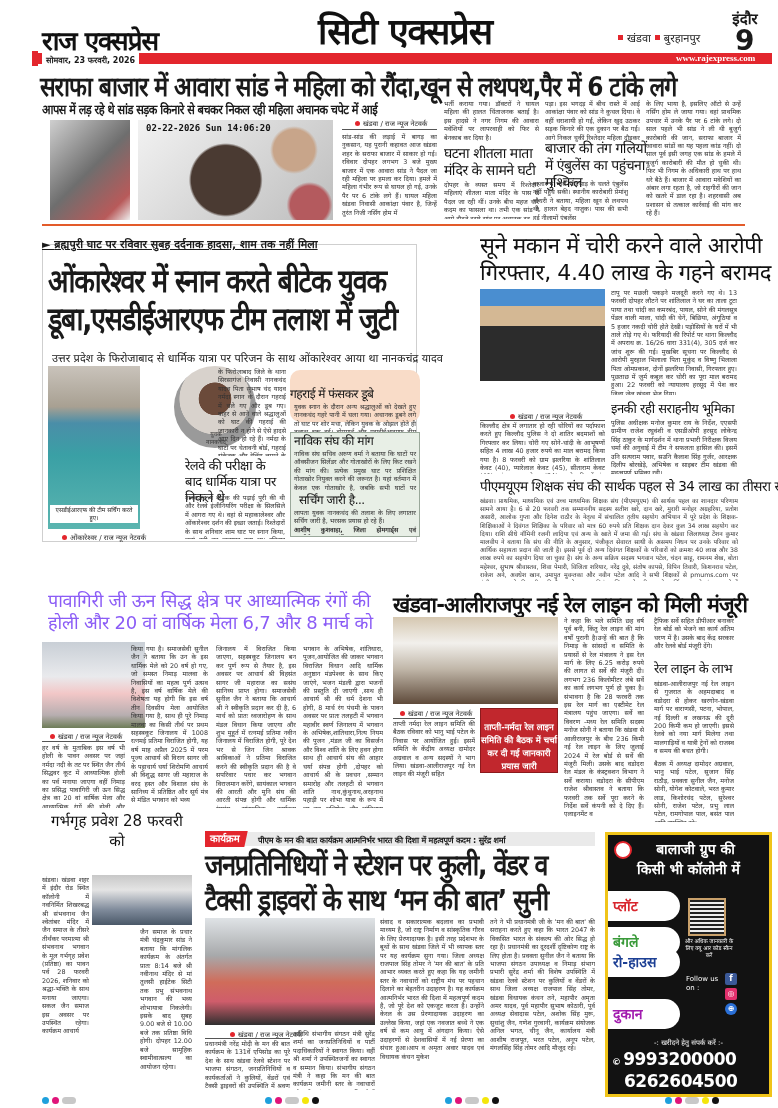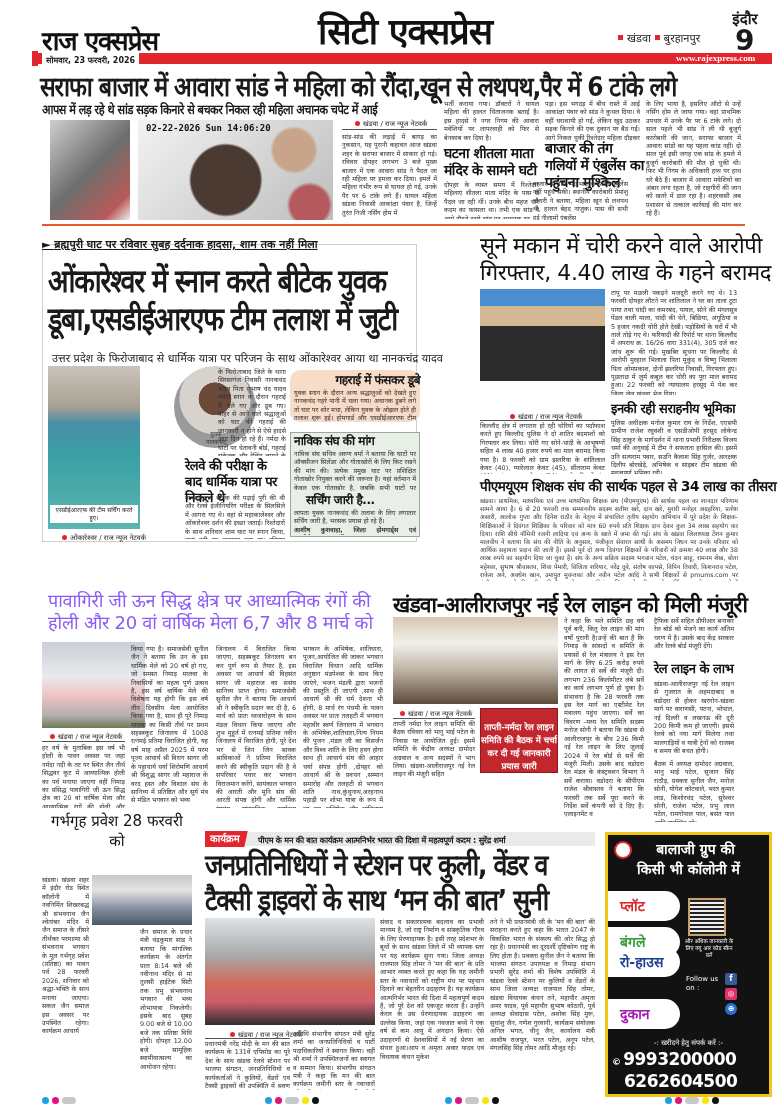--- a/index.html
+++ b/index.html
@@ -17,21 +17,21 @@
 .url{left:676px;top:53px;color:#fff;font-size:9px;font-weight:bold;font-family:"Liberation Serif",serif}
 .h1{left:40px;top:67px;font-size:27px;font-weight:bold;letter-spacing:-1.3px;white-space:nowrap;transform:scaleX(0.86);transform-origin:left}
 .sub1{left:42px;top:100px;font-size:13px;font-weight:bold;letter-spacing:-0.6px;white-space:nowrap;transform:scaleX(0.86);transform-origin:left}
 .photo{background:#888;overflow:hidden}
 .cctv1{left:50px;top:120px;width:80px;height:100px;background:linear-gradient(135deg,#cfcfcf,#6e6e6e 50%,#b85a5a 85%,#eee)}
 .cctv2{left:138px;top:120px;width:195px;height:100px;background:radial-gradient(circle at 45% 60%,#4a3a32 0 28%,transparent 30%),radial-gradient(circle at 80% 30%,#c8a58a 0 12%,transparent 14%),radial-gradient(circle at 88% 85%,#b45a5e 0 10%,transparent 12%),linear-gradient(135deg,#f2f2f2,#bdbdbd)}
 .cctv-ts{color:#111;font-size:9px;font-weight:bold;font-family:"DejaVu Sans Mono",monospace;white-space:nowrap}
 .credit{font-size:7px;color:#222;display:flex;align-items:center;gap:3px;white-space:nowrap}
 .credit .rdot{width:5px;height:5px;border-radius:50%;background:#e3262d}
 .body{font-size:6.4px;line-height:8.4px;color:#333;text-align:justify;overflow:hidden}
-.subhead{font-weight:bold;font-size:14px;letter-spacing:-0.5px;line-height:17px;color:#111}
+.subhead{font-weight:normal;font-size:14px;letter-spacing:-0.5px;line-height:17px;color:#111}
 .rule{height:2px;background:#e35b2a}
 .kicker{left:42px;top:236px;font-size:11px;font-weight:bold;white-space:nowrap;text-decoration:underline}
 .box1{left:42px;top:244px;width:375px;height:298px;border:1px solid #cfcfcf}
 .h2{left:48px;top:262px;font-size:32px;font-weight:bold;letter-spacing:-1.5px;line-height:38px;white-space:nowrap;transform:scaleX(0.84);transform-origin:left}
 .sub2{left:52px;top:350px;font-size:11px;white-space:nowrap}
 .ghat{left:48px;top:366px;width:92px;height:163px;background:linear-gradient(180deg,#c9c3bb 0,#a8a092 25%,#4a8ea8 35%,#3aa0a5 55%,#5bb5b0 100%)}
 .ghat-cap{position:absolute;bottom:6px;left:2px;right:2px;background:#fff;font-size:6px;text-align:center;padding:1px}
 .portrait{left:174px;top:366px;width:82px;height:82px;border-radius:50%;background:radial-gradient(circle at 50% 40%,#6b4a3a 0 25%,#d8d2cc 26% 55%,#9a9a9a 56%)}
 .portrait-cap{left:205px;top:437px;font-size:6px;text-align:center;color:#333}
 .peach{left:290px;top:370px;width:130px;height:52px;background:#f9dcc8;border-radius:10px}
@@ -46,21 +46,21 @@
 .h7{left:42px;top:811px;width:150px;text-align:center;font-size:15px;line-height:20px;color:#111}
 .smallgroup{left:92px;top:875px;width:100px;height:50px;background:linear-gradient(180deg,#c8c8c8 0,#e4e4e4 30%,#7e8a9a 70%,#4a5868 100%)}
 .kbar{left:205px;top:832px;width:390px;height:14px;background:#eaeaea}
 .kbadge{left:205px;top:831px;background:#e3262d;color:#fff;font-size:10px;font-weight:bold;padding:0 8px 0 5px;height:16px;line-height:16px;clip-path:polygon(0 0,100% 0,92% 100%,0 100%)}
 .ktext{left:258px;top:834px;font-size:8px;font-weight:bold;white-space:nowrap;letter-spacing:-0.2px}
 .h8{left:205px;top:848px;font-size:29px;font-weight:bold;line-height:35px;letter-spacing:-1.5px;white-space:nowrap;transform:scaleX(0.86);transform-origin:left}
 .gathering{left:205px;top:918px;width:170px;height:107px;background:linear-gradient(180deg,#dfe3e6 0,#a7a9ab 35%,#d06c5a 60%,#cf5d6b 78%,#2f2f2f 100%)}
 .ad{left:605px;top:832px;width:167px;height:265px;background:#121212;border:3px solid #f0c419}
 .ad-title{color:#fff;font-size:14px;font-weight:bold;text-align:center;line-height:20px;padding-top:4px;margin-left:14px}
 .ad-logo{position:absolute;left:6px;top:6px;width:18px;height:18px;border-radius:50%;background:#fff;border:2px solid #e3262d}
-.ad-pill{position:absolute;left:0;width:72px;height:30px;background:#fff;border-radius:0 15px 15px 0;font-size:14px;font-weight:bold;line-height:30px;padding-left:12px}
+.ad-pill{position:absolute;left:0;width:72px;height:30px;background:#fff;border-radius:0 15px 15px 0;font-size:14px;font-weight:bold;line-height:30px;padding-left:5px}
 .qr{position:absolute;left:80px;top:63px;width:38px;height:38px;background:repeating-linear-gradient(0deg,#222 0 2px,#eee 2px 4px),#eee;border:2px solid #c9a16b}
 .ad-note{position:absolute;left:76px;top:103px;width:50px;color:#fff;font-size:5.5px;text-align:center;line-height:7px}
 .ad-follow{position:absolute;left:78px;top:140px;color:#fff;font-size:7px;line-height:9px}
 .social{position:absolute;width:12px;height:12px;border-radius:2px;font-size:8px;color:#fff;text-align:center;line-height:12px;font-weight:bold}
 .ad-contact{position:absolute;left:0;right:0;top:203px;color:#fff;font-size:7px;text-align:center}
 .ad-phone{position:absolute;left:4px;color:#fff;font-size:17px;font-weight:bold;white-space:nowrap;letter-spacing:-0.5px}
 .reg{position:absolute;display:flex;gap:3px}
 .reg span{width:7px;height:7px;border-radius:50%}
 .reg .gray{width:14px;border-radius:4px;background:#c8c8c8}
 </style>
@@ -119,27 +119,27 @@
   <span class="rdot"></span>
   <span>ओंकारेश्वर / राज न्यूज नेटवर्क</span>
 </div>
 
 <div class="abs photo portrait"></div>
 <div class="abs portrait-cap" style="width:22px;left:205px;top:430px">युवक नानकचंद</div>
 <div class="abs body" style="left:218px;top:368px;width:68px;height:88px">के फिरोजाबाद जिले के थाना सिरसागंज निवासी नानकचंद यादव पिता सुभाष चंद यादव नर्मदा स्नान के दौरान गहराई में चले गए और डूब गए। बाहर से आने वाले श्रद्धालुओं को घाट की गहराई की जानकारी न होने से ऐसे हादसे आए दिन हो रहे हैं। नर्मदा के घाटों पर चेतावनी बोर्ड, गहराई संकेतक और रेलिंग लगाने के साथ ही लगातार अनाउंसमेंट होना जरूरी है।</div>
 <div class="abs subhead" style="left:185px;top:458px;width:100px;font-size:13px;line-height:16px">रेलवे की परीक्षा के बाद धार्मिक यात्रा पर निकले थे</div>
 <div class="abs body" style="left:185px;top:494px;width:100px;height:45px">नानकचंद ने बीटेक की पढ़ाई पूरी की थी और रेलवे इंजीनियरिंग परीक्षा के सिलसिले में आगरा गए थे। वहां से महाकालेश्वर और ओंकारेश्वर दर्शन की इच्छा जताई। रिश्तेदारों के साथ शनिवार शाम घाट पर स्नान किया, जहां नदी का जलस्तर बढ़ा था। रविवार सुबह वे एक अन्य युवक संग दोबारा स्नान को पहुंचे, जबकि बुआ के पुत्र विमल कुमार कमरे पर ही रुके रहे।</div>
 <div class="abs peach">
-  <div class="subhead" style="text-align:right;font-size:12px;margin-top:2px">गहराई में फंसकर डूबे</div>
+  <div class="subhead" style="text-align:left;font-size:12px;margin-top:16px">गहराई में फंसकर डूबे</div>
   <div class="body" style="padding:0 4px;height:32px">युवक स्नान के दौरान अन्य श्रद्धालुओं को देखते हुए नानकचंद गहरे पानी में चला गया। अचानक डूबने लगे तो घाट पर शोर मचा, लेकिन युवक के ओझल होते ही तलाश शुरू हुई। होमगार्ड और एसडीईआरएफ टीम पहुंची, सर्चिंग जारी है, लेकिन रविवार देर शाम तक युवक का पता नहीं लगा।</div>
 </div>
 <div class="abs greenbox">
   <div class="subhead" style="font-size:12px;padding-left:3px">नाविक संघ की मांग</div>
   <div class="body" style="padding:0 3px;height:42px">नाविक संघ सचिव अरुण वर्मा ने बताया कि घाटों पर ऑक्सीजन सिलेंडर और गोताखोरों के लिए किट रखने की मांग की। प्रत्येक प्रमुख घाट पर प्रशिक्षित गोताखोर नियुक्त करने की जरूरत है। यहां वर्तमान में केवल एक गोताखोर है, जबकि सभी घाटों पर व्यवस्था जरूरी। अगस्त के बीच अनुपस्थित ऐसी घटना पहले भी घटी है, जैसे गुजरात के युवक की मौत।</div>
-  <div class="subhead" style="font-size:12px;padding-left:15px">सर्चिंग जारी है...</div>
+  <div class="subhead" style="font-size:12px;padding-left:8px">सर्चिंग जारी है...</div>
   <div class="body" style="padding:0 3px;height:17px">लापता युवक नानकचंद की तलाश के लिए लगातार सर्चिंग जारी है, भरसक प्रयास हो रहे हैं।</div>
   <div class="body" style="padding:0 3px;font-weight:bold;height:9px">आशीष कुशवाहा, जिला होमगार्ड्स एवं एसडीईआरएफ कमांडेंट।</div>
 </div>
 
 <div class="abs h3">
   <div>सूने मकान में चोरी करने वाले आरोपी</div>
   <div>गिरफ्तार, 4.40 लाख के गहने बरामद</div>
 </div>
 <div class="abs photo police"></div>
 <div class="abs credit" style="left:510px;top:412px">

